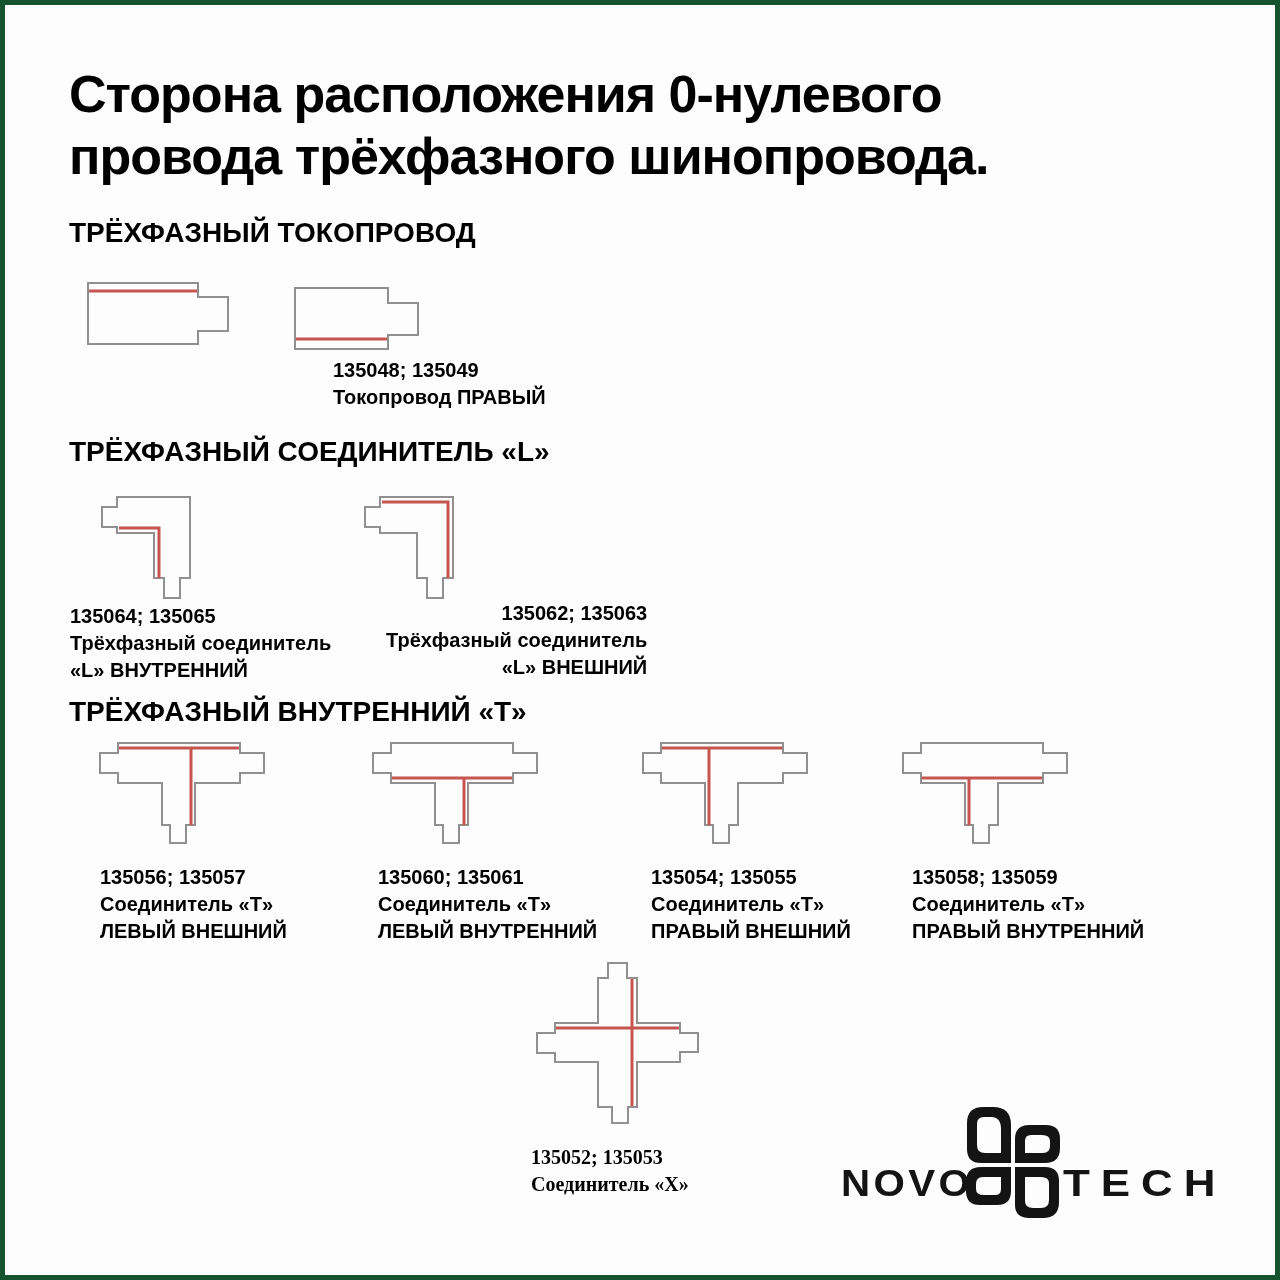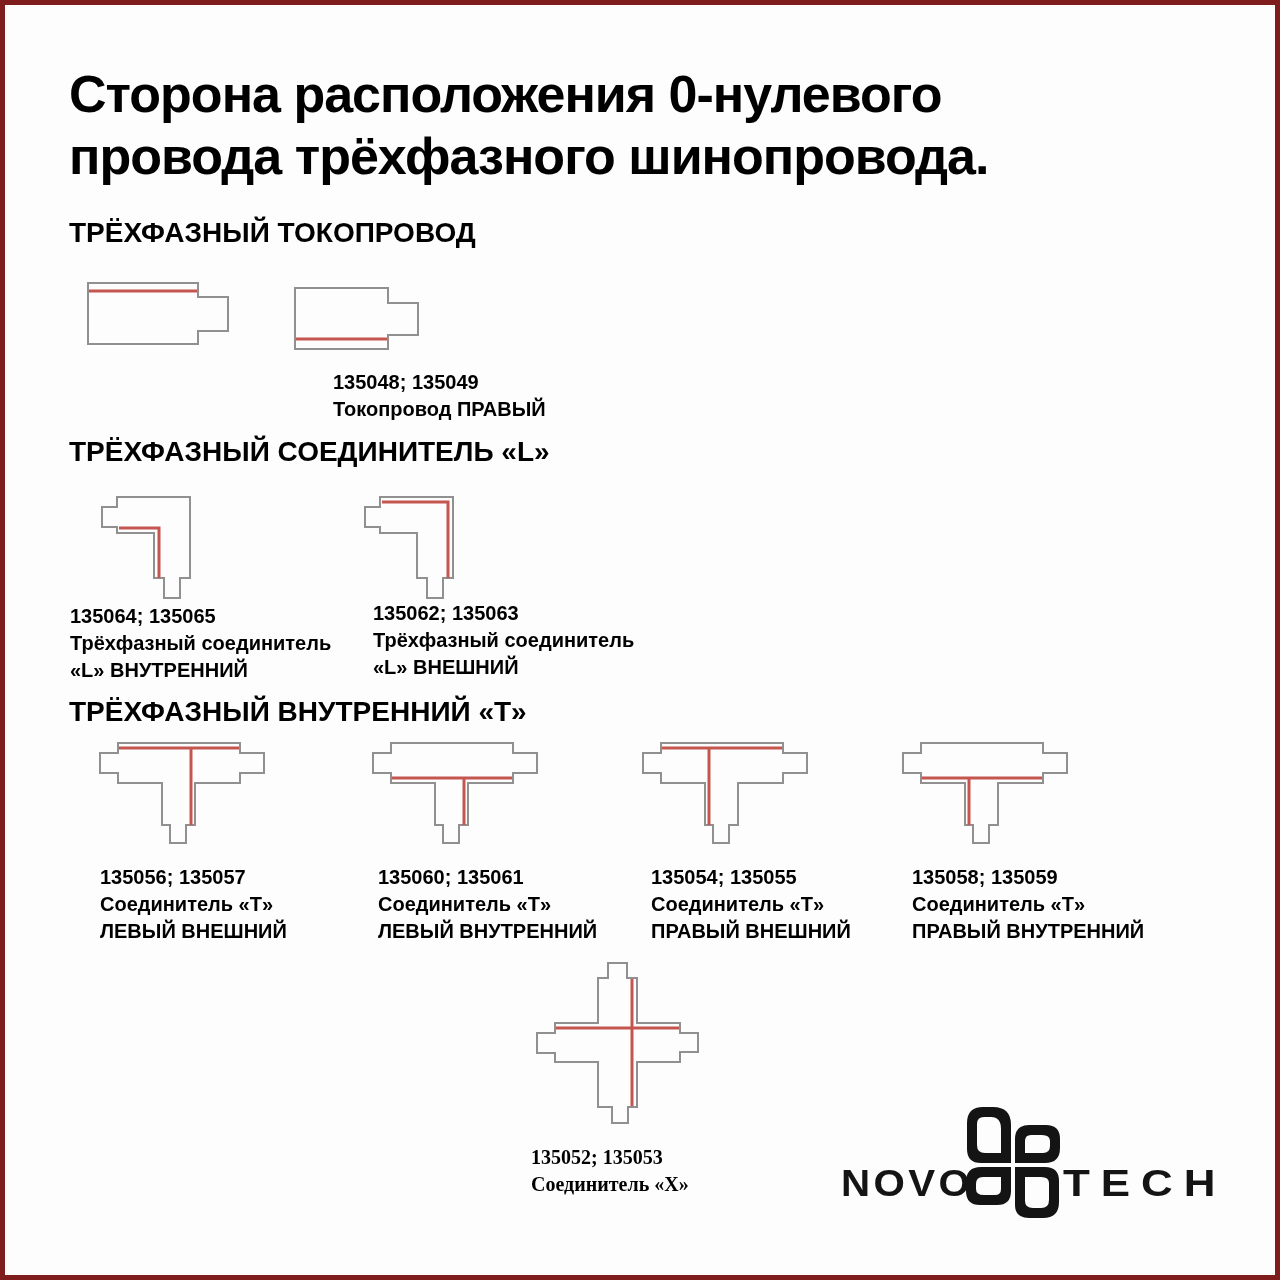--- a/index.html
+++ b/index.html
@@ -1,18 +1,18 @@
 <!DOCTYPE html>
 <html><head>
 <meta charset="utf-8">
 <style>
   html,body{margin:0;padding:0;background:#e9e9e9;}
   #page{
     position:relative;width:1280px;height:1280px;background:#fdfdfd;
-    border:5px solid #7f1d1d;box-sizing:border-box;overflow:hidden;
+    border:5px solid #14532d;box-sizing:border-box;overflow:hidden;
     font-family:"Liberation Sans", sans-serif;color:#000;
   }
   .abs{position:absolute;}
   .title{
     font-size:52px;font-weight:700;line-height:62px;letter-spacing:-1px;color:#000;
   }
   .section-heading{
     font-size:28px;font-weight:700;letter-spacing:0;color:#000;white-space:nowrap;
   }
   .label-block{font-size:20px;font-weight:700;line-height:27px;white-space:nowrap;color:#000;}
@@ -42,21 +42,21 @@
   <svg class="abs figure" style="left:80px;top:276px;" width="146" height="66" viewBox="0 0 146 66">
     <path class="outline" d="M3 2 H113 V16 H143 V50 H113 V63 H3 Z"></path>
     <path class="neutral" d="M4 10 H112"></path>
   </svg>
 
   <svg class="abs figure" style="left:288px;top:281px;" width="128" height="66" viewBox="0 0 128 66">
     <path class="outline" d="M2 2 H95 V17 H125 V49 H95 V63 H2 Z"></path>
     <path class="neutral" d="M3 53 H94"></path>
   </svg>
 
-  <div class="abs label-block" style="left:328px;top:364px;">
+  <div class="abs label-block" style="left:328px;top:352px;">
     <div>135048; 135049</div>
     <div>Токопровод ПРАВЫЙ</div>
   </div>
 
   <div class="abs section-heading" style="left:64px;top:431px;">ТРЁХФАЗНЫЙ СОЕДИНИТЕЛЬ «L»</div>
 
   <svg class="abs figure" style="left:95px;top:488px;" width="94" height="108" viewBox="0 0 94 108">
     <path class="outline" d="M17 4 H90 V85 H80 V105 H64 V85 H54 V40 H17 V34 H2 V14 H17 Z"></path>
     <path class="neutral" d="M19 35 H59 V85"></path>
   </svg>
@@ -64,21 +64,21 @@
   <svg class="abs figure" style="left:358px;top:488px;" width="94" height="108" viewBox="0 0 94 108">
     <path class="outline" d="M17 4 H90 V85 H80 V105 H64 V85 H54 V40 H17 V34 H2 V14 H17 Z"></path>
     <path class="neutral" d="M19 9 H85 V85"></path>
   </svg>
 
   <div class="abs label-block" style="left:65px;top:598px;">
     <div>135064; 135065</div>
     <div>Трёхфазный соединитель</div>
     <div>«L» ВНУТРЕННИЙ</div>
   </div>
-  <div class="abs label-block" style="left:368px;top:595px;">
+  <div class="abs label-block" style="left:381px;top:595px;text-align:right;">
     <div>135062; 135063</div>
     <div>Трёхфазный соединитель</div>
     <div>«L» ВНЕШНИЙ</div>
   </div>
 
   <div class="abs section-heading" style="left:64px;top:691px;">ТРЁХФАЗНЫЙ ВНУТРЕННИЙ «Т»</div>
 
   <svg class="abs figure" style="left:93px;top:736px;" width="168" height="104" viewBox="0 0 168 104">
     <path class="outline" d="M20 2 H142 V12 H166 V32 H142 V42 H97 V84 H88 V102 H72 V84 H64 V42 H20 V32 H2 V12 H20 Z"></path>
     <path class="neutral" d="M21 7 H141"></path>

